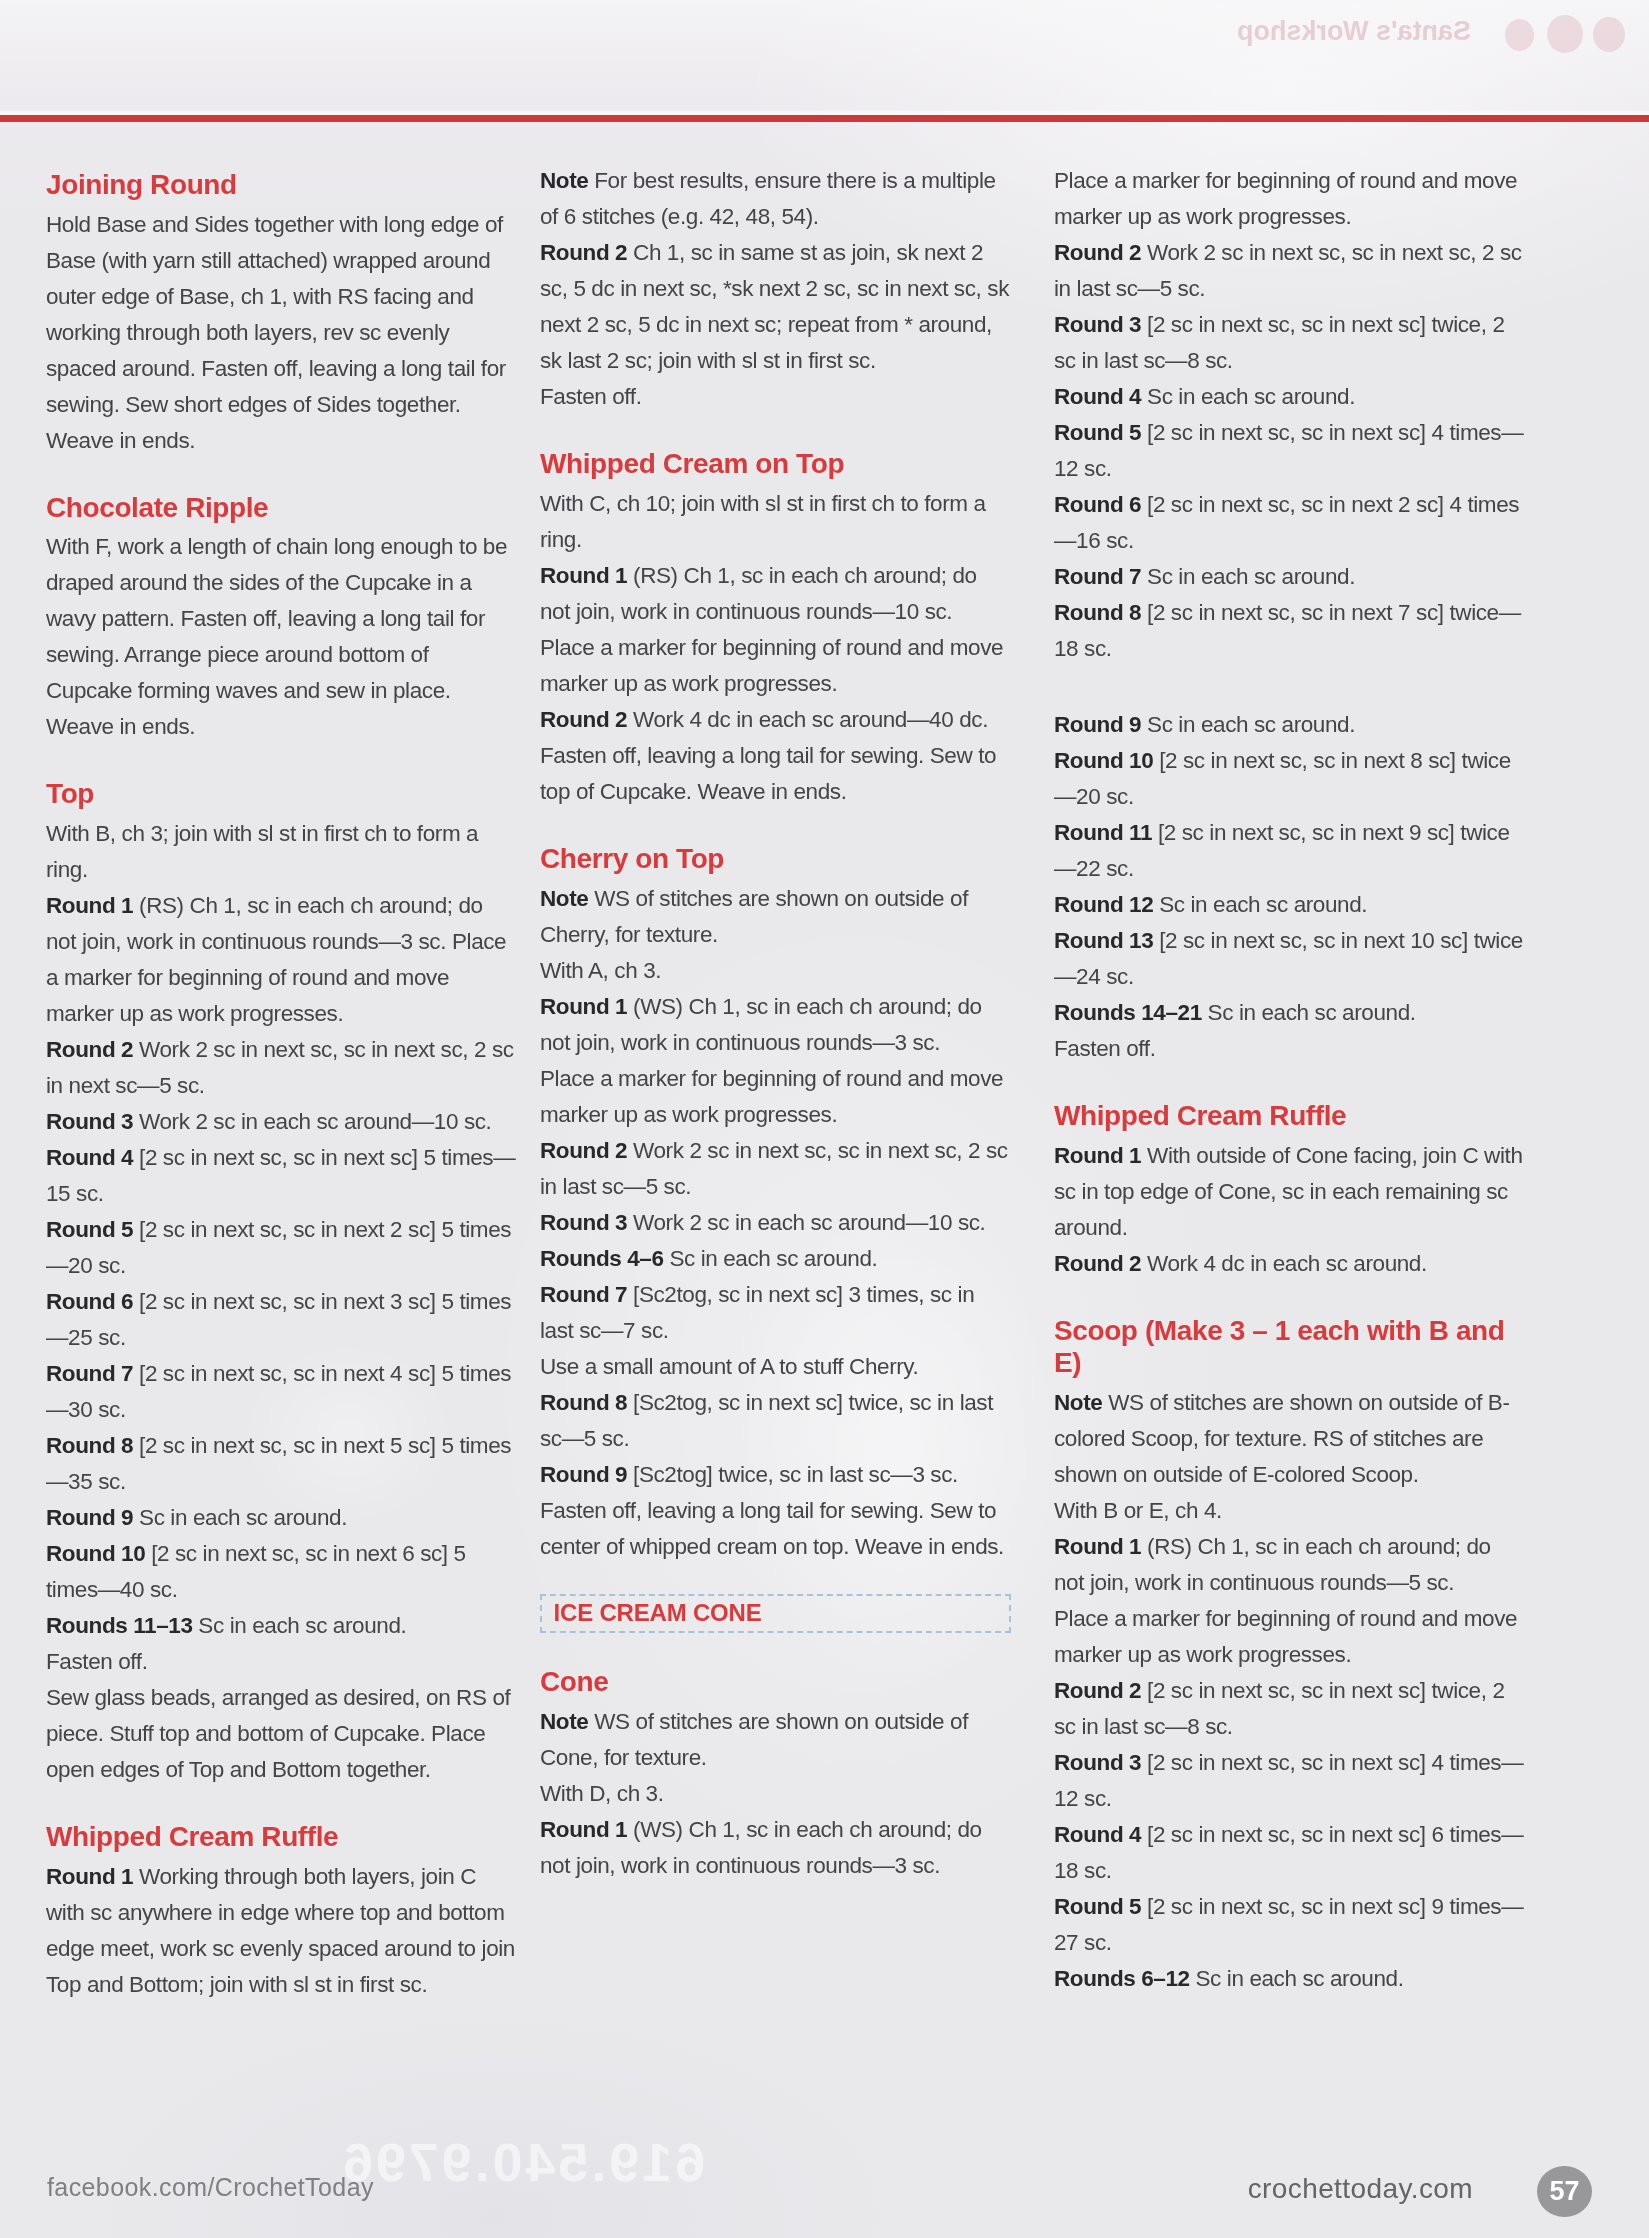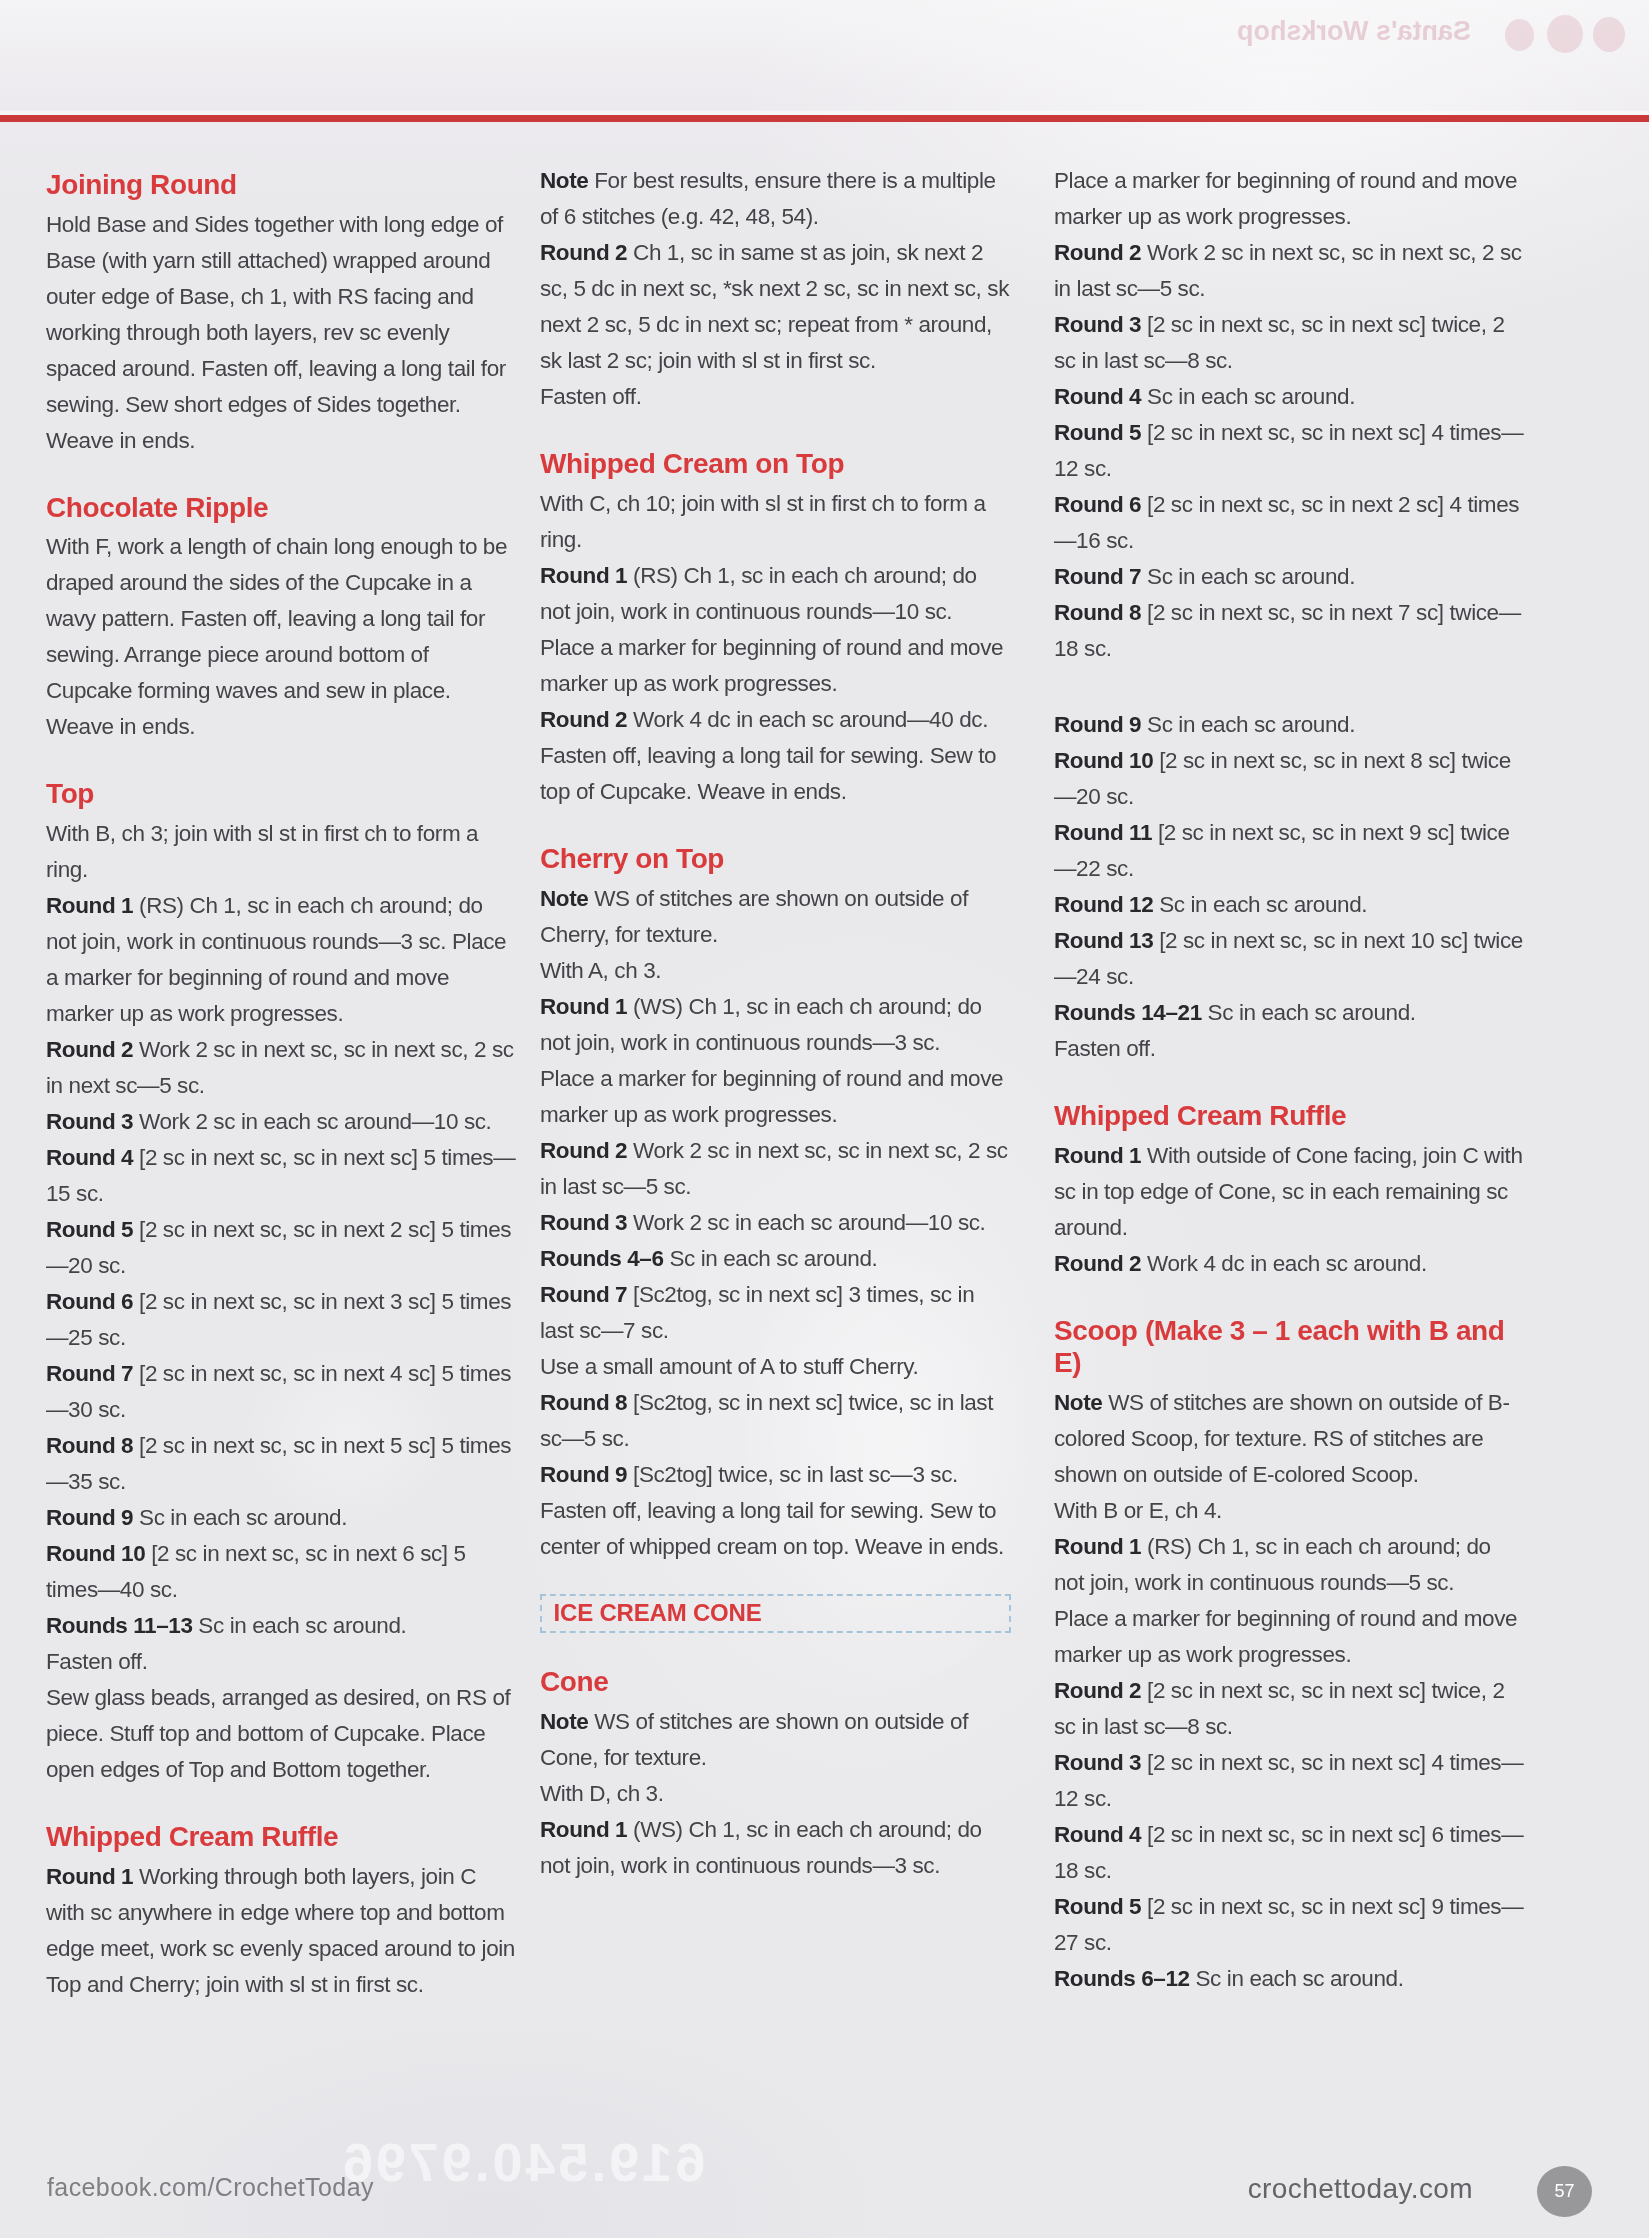--- a/index.html
+++ b/index.html
@@ -72,21 +72,21 @@
     font-size:25px; letter-spacing:0.4px; color:#7f7f83;
   }
   .site-url {
     position:absolute; right:176px; top:2173px;
     font-size:28px; letter-spacing:0.4px; color:#646468;
   }
   .pagenum {
     position:absolute; left:1537px; top:2166px;
     width:55px; height:51px; border-radius:50%;
     background:#98989b; color:#ffffff;
-    font-size:18px; font-weight:normal;
+    font-size:27px; font-weight:bold;
     display:flex; align-items:center; justify-content:center;
   }
 
   
   .sheen { position:absolute; pointer-events:none; }
   .sheen.s1 { left:732px; top:1195px; width:333px; height:507px;
               background:radial-gradient(ellipse at center, rgba(255,255,255,.38), rgba(255,255,255,0) 70%); }
   .sheen.s2 { left:239px; top:1340px; width:217px; height:188px;
               background:radial-gradient(ellipse at center, rgba(255,255,255,.30), rgba(255,255,255,0) 70%); }
 </style>
@@ -119,21 +119,21 @@
       <p class="body-para"><span class="lead">Round 5</span><span> [2 sc in next sc, sc in next 2 sc] 5 times—20 sc.</span></p>
       <p class="body-para"><span class="lead">Round 6</span><span> [2 sc in next sc, sc in next 3 sc] 5 times—25 sc.</span></p>
       <p class="body-para"><span class="lead">Round 7</span><span> [2 sc in next sc, sc in next 4 sc] 5 times—30 sc.</span></p>
       <p class="body-para"><span class="lead">Round 8</span><span> [2 sc in next sc, sc in next 5 sc] 5 times—35 sc.</span></p>
       <p class="body-para"><span class="lead">Round 9</span><span> Sc in each sc around.</span></p>
       <p class="body-para"><span class="lead">Round 10</span><span> [2 sc in next sc, sc in next 6 sc] 5 times—40 sc.</span></p>
       <p class="body-para"><span class="lead">Rounds 11–13</span><span> Sc in each sc around.</span></p>
       <p class="body-para"><span>Fasten off.</span></p>
       <p class="body-para"><span>Sew glass beads, arranged as desired, on RS of piece. Stuff top and bottom of Cupcake. Place open edges of Top and Bottom together.</span></p>
       <h2 class="sec-heading">Whipped Cream Ruffle</h2>
-      <p class="body-para"><span class="lead">Round 1</span><span> Working through both layers, join C with sc anywhere in edge where top and bottom edge meet, work sc evenly spaced around to join Top and Cherry; join with sl st in first sc.</span></p>
+      <p class="body-para"><span class="lead">Round 1</span><span> Working through both layers, join C with sc anywhere in edge where top and bottom edge meet, work sc evenly spaced around to join Top and Bottom; join with sl st in first sc.</span></p>
     </section>
   <section class="col col-2">
       <p class="body-para"><span class="lead">Note</span><span> For best results, ensure there is a multiple of 6 stitches (e.g. 42, 48, 54).</span></p>
       <p class="body-para"><span class="lead">Round 2</span><span> Ch 1, sc in same st as join, sk next 2 sc, 5 dc in next sc, *sk next 2 sc, sc in next sc, sk next 2 sc, 5 dc in next sc; repeat from * around, sk last 2 sc; join with sl st in first sc.</span></p>
       <p class="body-para"><span>Fasten off.</span></p>
       <h2 class="sec-heading">Whipped Cream on Top</h2>
       <p class="body-para"><span>With C, ch 10; join with sl st in first ch to form a ring.</span></p>
       <p class="body-para"><span class="lead">Round 1</span><span> (RS) Ch 1, sc in each ch around; do not join, work in continuous rounds—10 sc. Place a marker for beginning of round and move marker up as work progresses.</span></p>
       <p class="body-para"><span class="lead">Round 2</span><span> Work 4 dc in each sc around—40 dc.</span></p>
       <p class="body-para"><span>Fasten off, leaving a long tail for sewing. Sew to top of Cupcake. Weave in ends.</span></p>

